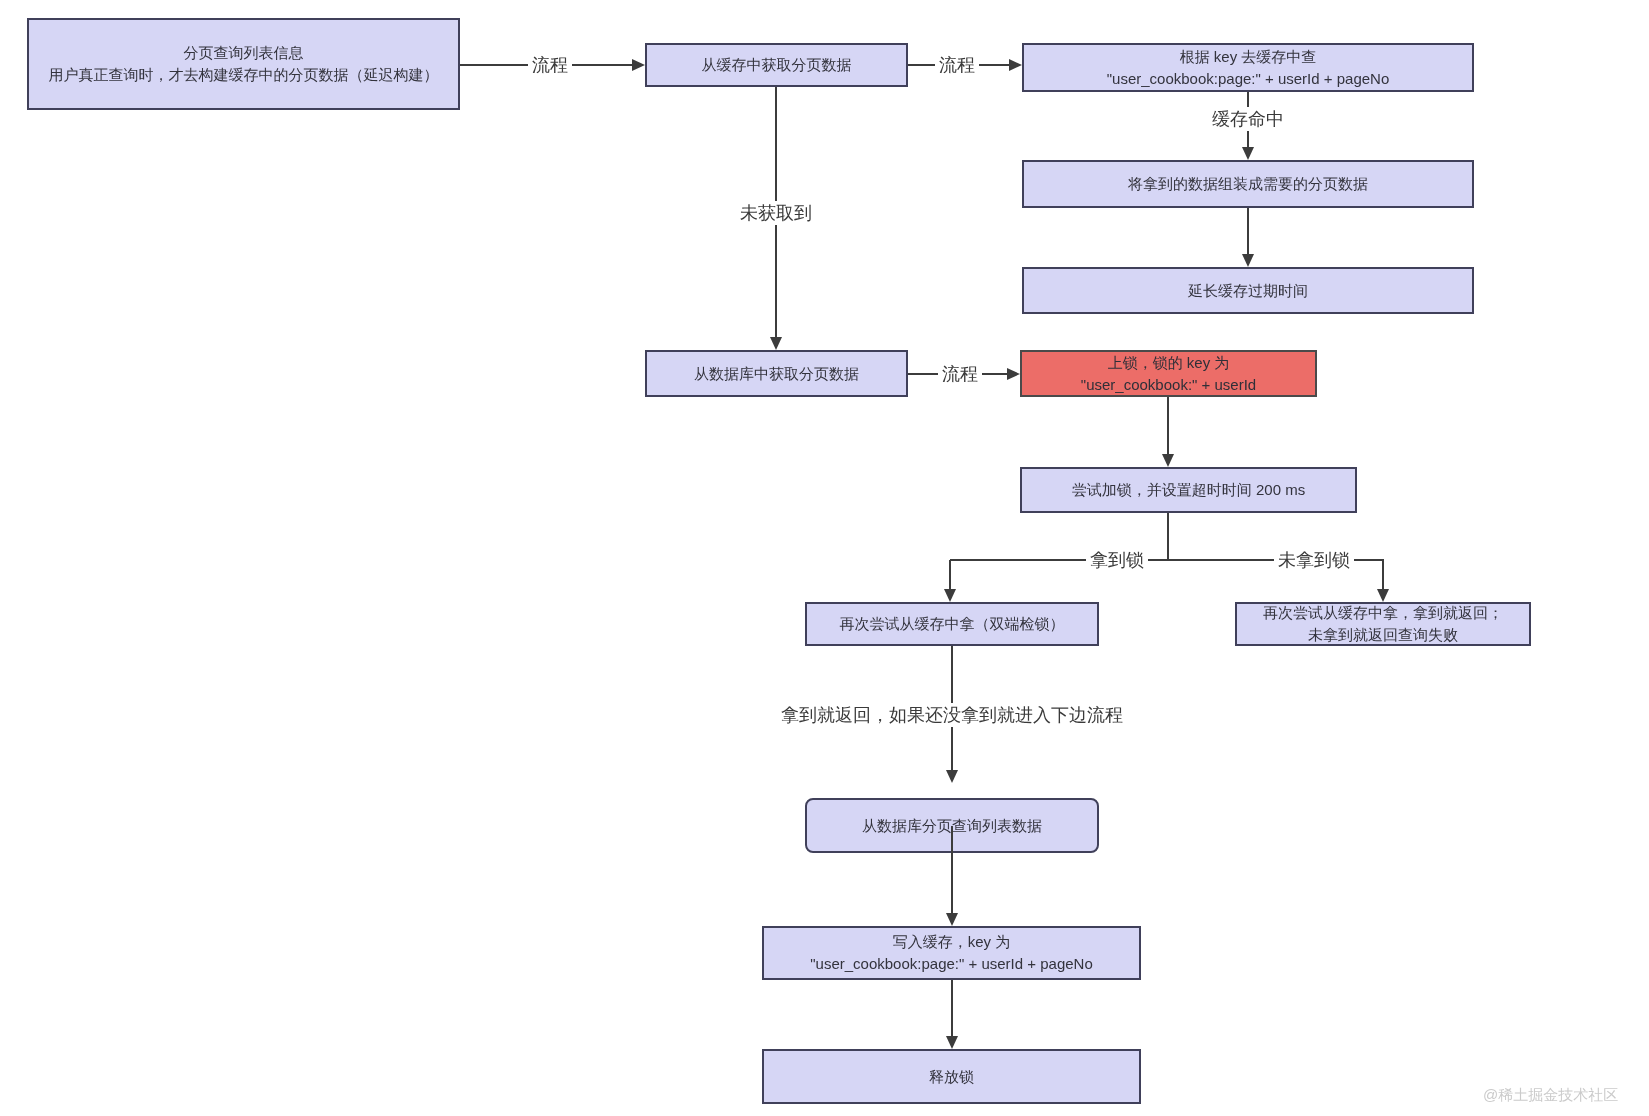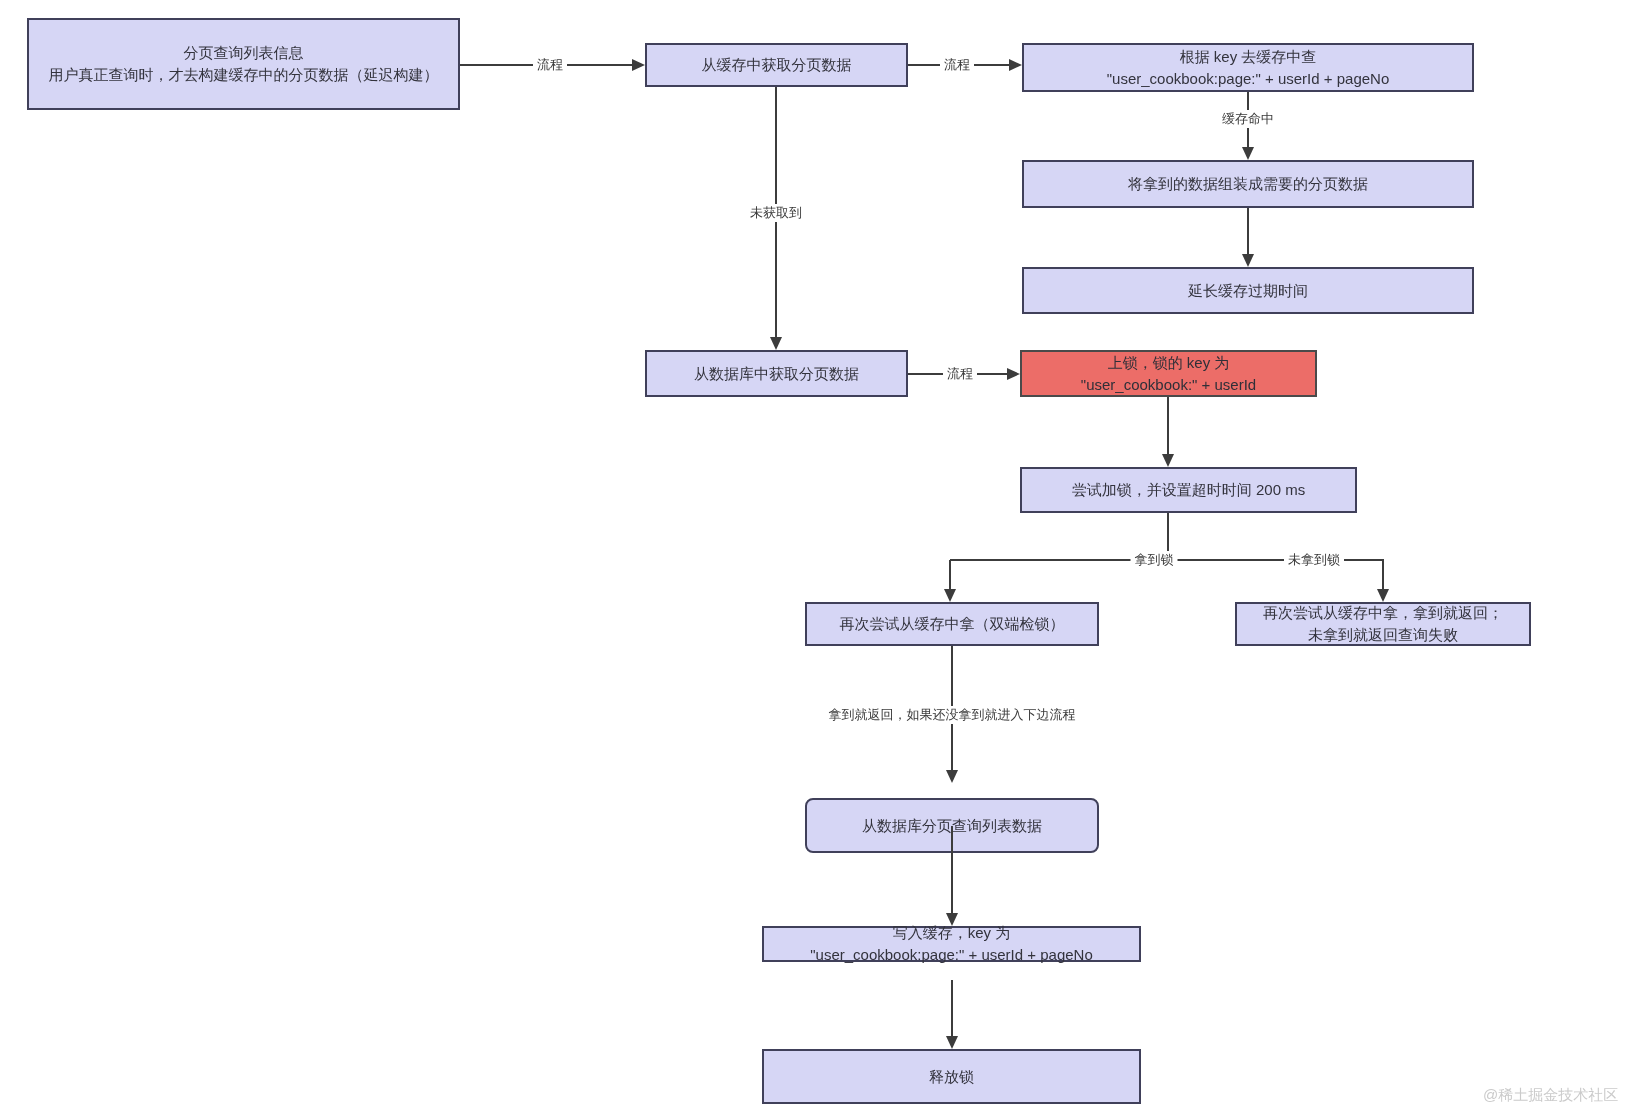--- a/index.html
+++ b/index.html
@@ -42,21 +42,21 @@
     position: absolute; width: 0; height: 0;
     border-top: 6px solid transparent;
     border-bottom: 6px solid transparent;
     border-left: 13px solid #3c3c3c;
   }
   .elabel {
     position: absolute;
     transform: translate(-50%, -50%);
     background: #ffffff;
     padding: 0 4px;
-    font-size: 13px;
+    font-size: 18px;
     color: #3a3a3a;
     white-space: nowrap;
   }
   .watermark {
     position: absolute;
     left: 1483px;
     top: 1086px;
     font-size: 15px;
     color: #cbcbcb;
     white-space: nowrap;
@@ -108,21 +108,21 @@
 
   <div class="node" style="left:1235px; top:602px; width:296px; height:44px;">
     <div>再次尝试从缓存中拿，拿到就返回；</div>
     <div>未拿到就返回查询失败</div>
   </div>
 
   <div class="node" style="left:805px; top:798px; width:294px; height:55px;border-radius:8px;">
     <div>从数据库分页查询列表数据</div>
   </div>
 
-  <div class="node" style="left:762px; top:926px; width:379px; height:36px;">
+  <div class="node" style="left:762px; top:926px; width:379px; height:54px;">
     <div>写入缓存，key 为</div>
     <div>"user_cookbook:page:" + userId + pageNo</div>
   </div>
 
   <div class="node" style="left:762px; top:1049px; width:379px; height:55px;">
     <div>释放锁</div>
   </div>
 
   <div class="hline" style="left:460px; top:64px; width:174px;"></div>
   <div class="arrow-right" style="left:632px; top:59px;"></div>
@@ -149,21 +149,21 @@
 
   <div class="vline" style="left:1167px; top:397px; height:58px;"></div>
   <div class="arrow-down" style="left:1162px; top:454px;"></div>
 
   <div class="vline" style="left:1167px; top:513px; height:47px;"></div>
   <div class="hline" style="left:950px; top:559px; width:434px;"></div>
   <div class="vline" style="left:949px; top:560px; height:30px;"></div>
   <div class="arrow-down" style="left:944px; top:589px;"></div>
   <div class="vline" style="left:1382px; top:560px; height:30px;"></div>
   <div class="arrow-down" style="left:1377px; top:589px;"></div>
-  <div class="elabel" style="left:1154px; top:560px;text-align:center;">拿到锁</div>
+  <div class="elabel" style="left:1117px; top:560px;text-align:center;">拿到锁</div>
   <div class="elabel" style="left:1275px; top:560px;margin-left:39px;">未拿到锁</div>
 
   <div class="vline" style="left:951px; top:646px; height:125px;"></div>
   <div class="arrow-down" style="left:946px; top:770px;"></div>
   <div class="elabel" style="left:952px; top:715px;">拿到就返回，如果还没拿到就进入下边流程</div>
 
   <div class="vline" style="left:951px; top:826px; height:88px;"></div>
   <div class="arrow-down" style="left:946px; top:913px;"></div>
 
   <div class="vline" style="left:951px; top:980px; height:57px;"></div>

